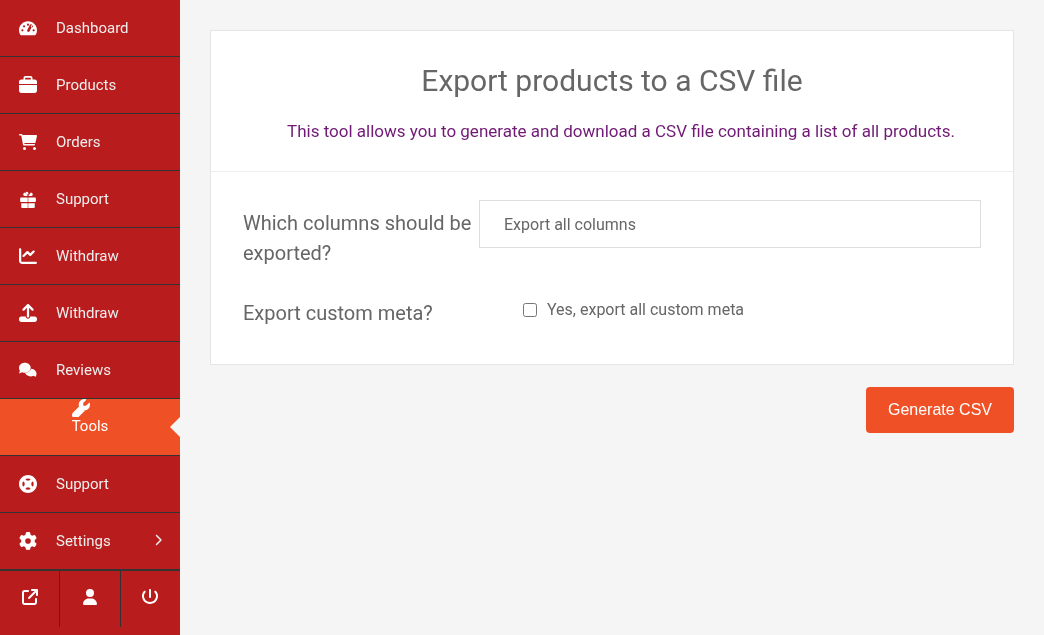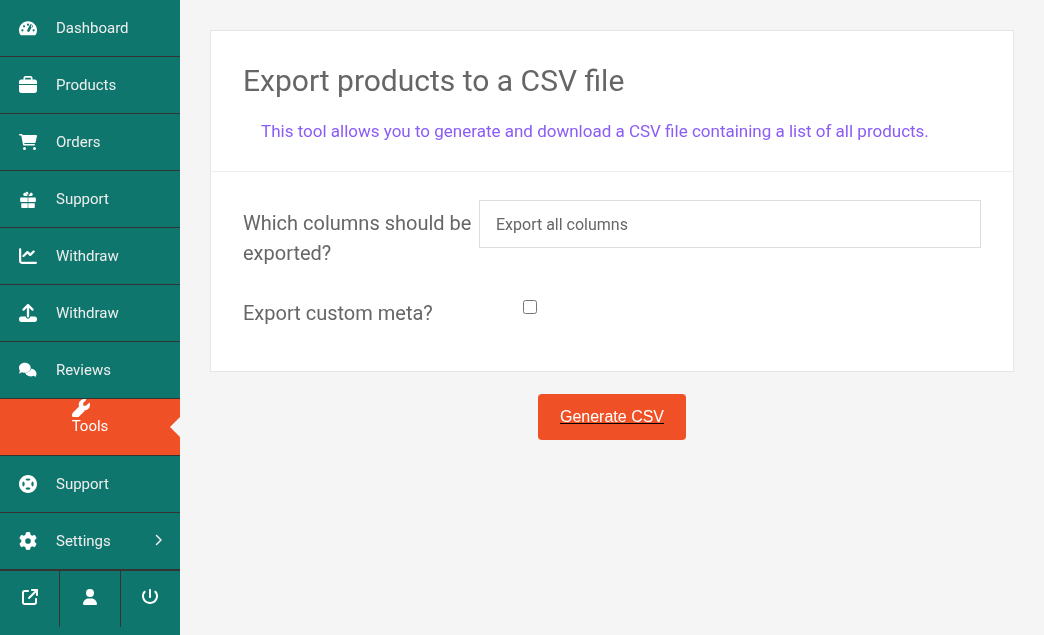--- a/index.html
+++ b/index.html
@@ -6,21 +6,21 @@
   body {
     font-family: -apple-system, BlinkMacSystemFont, "Segoe UI", Roboto, "Helvetica Neue", Arial, sans-serif;
     background: #f5f5f5;
     width: 1044px;
     height: 635px;
     overflow: hidden;
     display: flex;
   }
   .sidebar {
     width: 180px;
-    background: #0f766e;
+    background: #b91c1c;
     display: flex;
     flex-direction: column;
   }
   .sidebar-item {
     display: flex;
     align-items: center;
     height: 57px;
     padding: 0 18px;
     color: #eee;
     font-size: 15px;
@@ -79,57 +79,58 @@
     display: flex;
     flex-direction: column;
   }
   .card {
     background: #fff;
     border: 1px solid #e5e5e5;
   }
   .card-header {
     padding: 32px 32px 26px 32px;
     border-bottom: 1px solid #eee;
+    text-align: center;
   }
   .card-header h1 {
     font-size: 30px;
     font-weight: 400;
     color: #666;
     margin-bottom: 20px;
   }
   .card-header p {
     font-size: 17px;
-    color: #8b5cf6;
+    color: #701a75;
     line-height: 1.6;
     margin-left: 18px;
   }
   .card-body {
     padding: 28px 32px 32px 32px;
   }
   .form-row {
     display: flex;
     align-items: flex-start;
     margin-bottom: 28px;
   }
-  .form-row:last-child { margin-bottom: 11px; gap: 44px; }
+  .form-row:last-child { margin-bottom: 4px; gap: 44px; }
   .form-label {
     width: 236px;
     font-size: 20px;
     color: #666;
     line-height: 1.5;
     padding-top: 8px;
   }
   .form-control {
     flex: 1;
   }
   .select-box {
     width: 100%;
     height: 48px;
     border: 1px solid #ddd;
-    padding: 0 16px;
+    padding: 0 24px;
     font-size: 16px;
     color: #666;
     background: #fff;
     display: flex;
     align-items: center;
     cursor: pointer;
   }
   .checkbox-row {
     display: flex;
     align-items: center;
@@ -139,23 +140,22 @@
   .checkbox-row input[type="checkbox"] {
     width: 14px;
     height: 14px;
   }
   .checkbox-row label {
     font-size: 16px;
     color: #666;
   }
   .actions {
     display: flex;
-    justify-content: center;
+    justify-content: flex-end;
     padding: 22px 0 0 0;
-    text-decoration: underline;
   }
   .btn-primary {
     background: #f05025;
     color: #fff;
     border: none;
     border-radius: 4px;
     padding: 14px 22px;
     font-size: 16px;
     cursor: pointer;
   }
@@ -291,20 +291,21 @@
           </div>
         </div>
       </div>
 
 
       <div class="form-row">
         <div class="form-label" style="padding-top:2px">Export custom meta?</div>
         <div class="form-control">
           <div class="checkbox-row">
             <input type="checkbox" id="meta-cb" style="">
+            <label for="meta-cb">Yes, export all custom meta</label>
           </div>
         </div>
       </div>
 
     </div>
   </section>
 
   <div class="actions">
     <button class="btn-primary">Generate CSV</button>
   </div>

